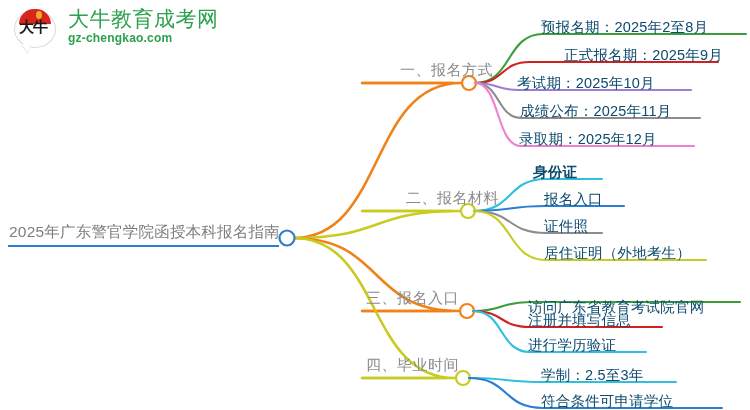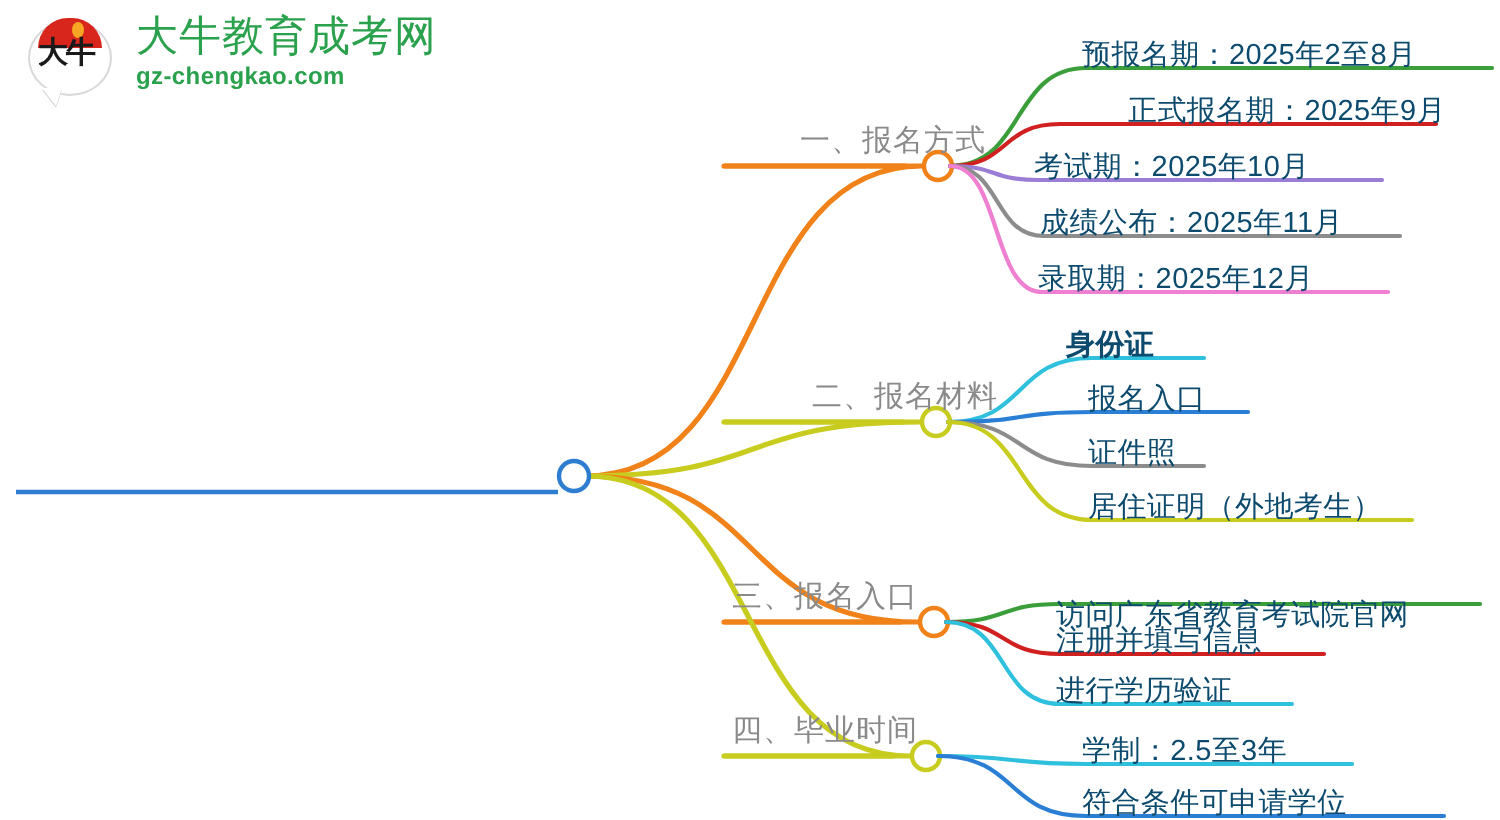--- a/index.html
+++ b/index.html
@@ -183,20 +183,21 @@
       <path d="M 473 311 C 504.35 311, 498.65 327, 530 327 L 662 327" stroke="#d02020" stroke-width="2.1" fill="none" stroke-linecap="round"></path>
       <path d="M 473 311 C 504.35 311, 498.65 352, 530 352 L 646 352" stroke="#2ec0dd" stroke-width="2.1" fill="none" stroke-linecap="round"></path>
       <path d="M 293 238 C 382.1 238, 365.9 378, 455 378 L 362 378" stroke="#c8cc1e" stroke-width="2.6" fill="none" stroke-linecap="round"></path>
       <path d="M 362 378 L 447 378" stroke="#c8cc1e" stroke-width="2.6" fill="none"></path>
       <circle cx="463" cy="378" r="7" fill="#ffffff" stroke="#c8cc1e" stroke-width="2.2"></circle>
       <path d="M 469 378 C 509.7 378, 502.3 382, 543 382 L 676 382" stroke="#2ec0dd" stroke-width="2.1" fill="none" stroke-linecap="round"></path>
       <path d="M 469 378 C 509.7 378, 502.3 408, 543 408 L 722 408" stroke="#2a7fd4" stroke-width="2.1" fill="none" stroke-linecap="round"></path>
       <circle cx="287" cy="238" r="7.5" fill="#ffffff" stroke="#2e7dd1" stroke-width="2.2"></circle>
     </svg>
 
+  <div class="node-label" id="root-label">2025年广东警官学院函授本科报名指南</div>
 
   <div id="labels">
       <div class="node-label branch-label" style="left: 366px; top: 61px; margin-left: 34px;">一、报名方式</div>
       <div class="node-label leaf-label" style="left: 541px; top: 18px;">预报名期：2025年2至8月</div>
       <div class="node-label leaf-label" style="left: 528px; top: 46px; margin-left: 36px;">正式报名期：2025年9月</div>
       <div class="node-label leaf-label" style="left: 517px; top: 74px;">考试期：2025年10月</div>
       <div class="node-label leaf-label" style="left: 520px; top: 102px;">成绩公布：2025年11月</div>
       <div class="node-label leaf-label" style="left: 519px; top: 130px;">录取期：2025年12月</div>
       <div class="node-label branch-label" style="left: 366px; top: 189px; margin-left: 40px;">二、报名材料</div>
       <div class="node-label leaf-label" style="left: 533px; top: 163px; font-weight: bold;">身份证</div>

